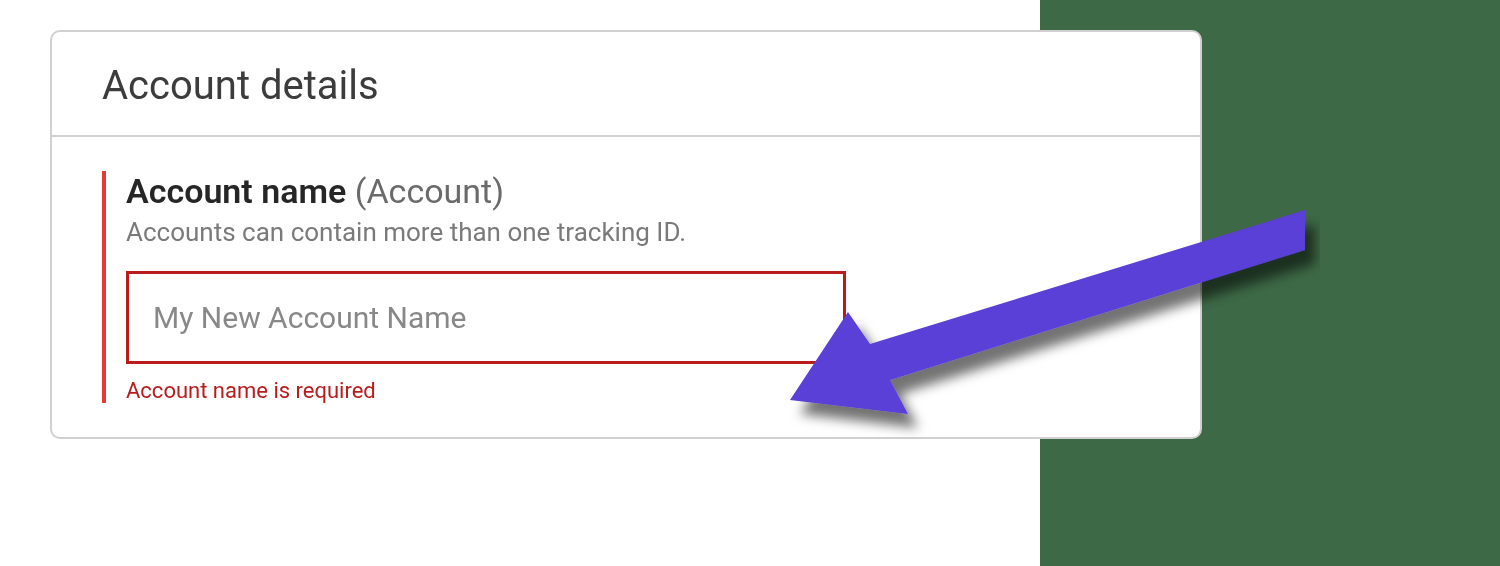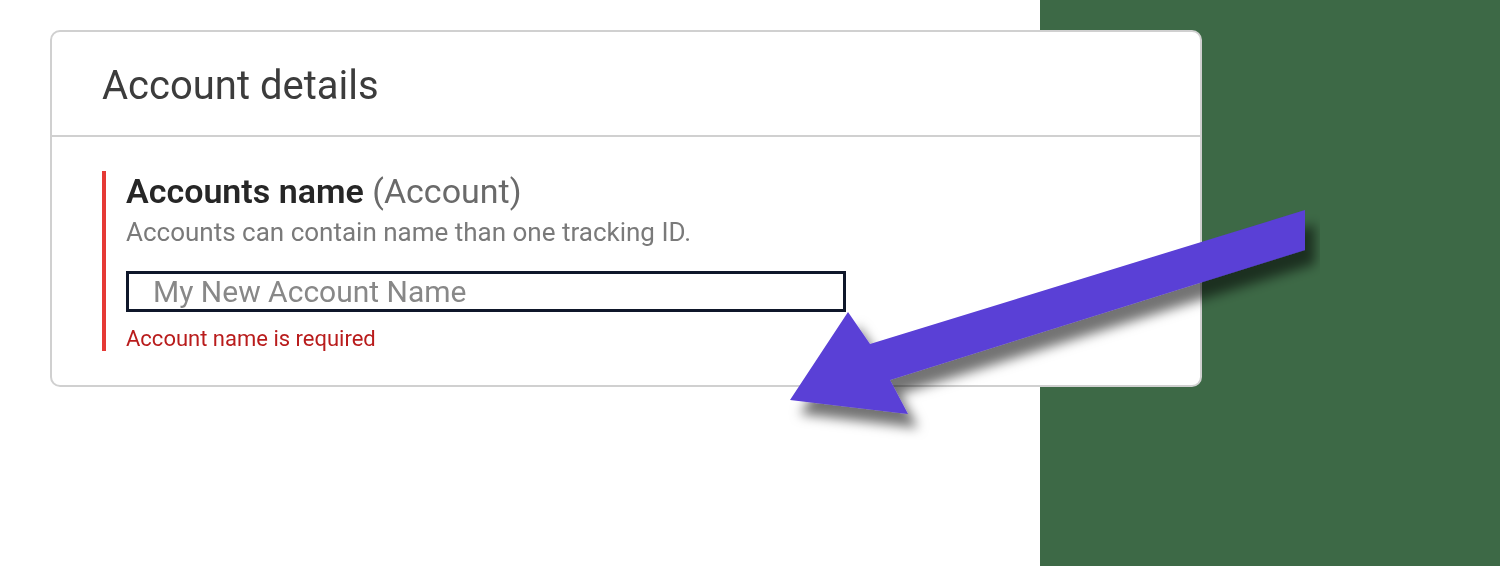--- a/index.html
+++ b/index.html
@@ -56,22 +56,22 @@
     .field-label-req {
       font-weight: 400;
       color: #6a6a6a;
     }
     .field-helper {
       font-size: 26px;
       color: #7a7a7a;
       margin-bottom: 24px;
     }
     .input-wrap {
-      border: 3px solid #0f172a;
-      padding: 0 24px;
+      border: 3px solid #b91c1c;
+      padding: 26px 24px;
       max-width: 720px;
     }
     .text-input {
       border: none;
       outline: none;
       width: 100%;
       font-size: 30px;
       color: #888;
       font-family: inherit;
       background: transparent;
@@ -94,24 +94,24 @@
 
 <div class="right-decor"></div>
 
 <div class="card">
   <div class="card-header">
     <h2 class="card-title">Account details</h2>
   </div>
   <div class="card-body">
     <div class="field-block">
       <div class="field-label-row">
-        <span class="field-label-strong">Accounts name</span>
+        <span class="field-label-strong">Account name</span>
         <span class="field-label-req">(Account)</span>
       </div>
-      <div class="field-helper">Accounts can contain name than one tracking ID.</div>
+      <div class="field-helper">Accounts can contain more than one tracking ID.</div>
       <div class="input-wrap">
         <input type="text" class="text-input" placeholder="My New Account Name" style="">
       </div>
       <div class="field-error">Account name is required</div>
     </div>
   </div>
 </div>
 
 <svg class="annotation-arrow" width="560" height="250">
   <defs>

